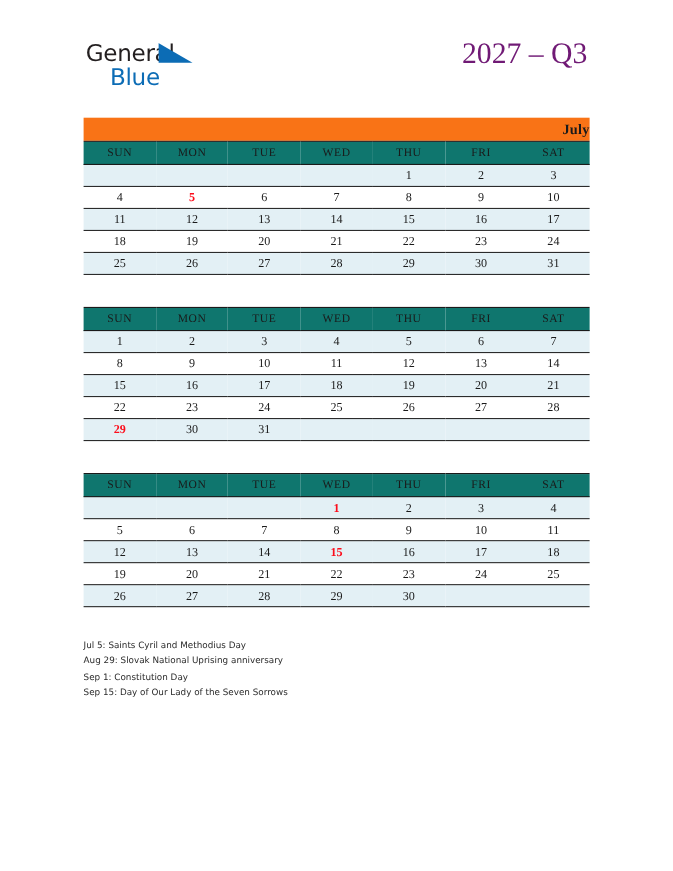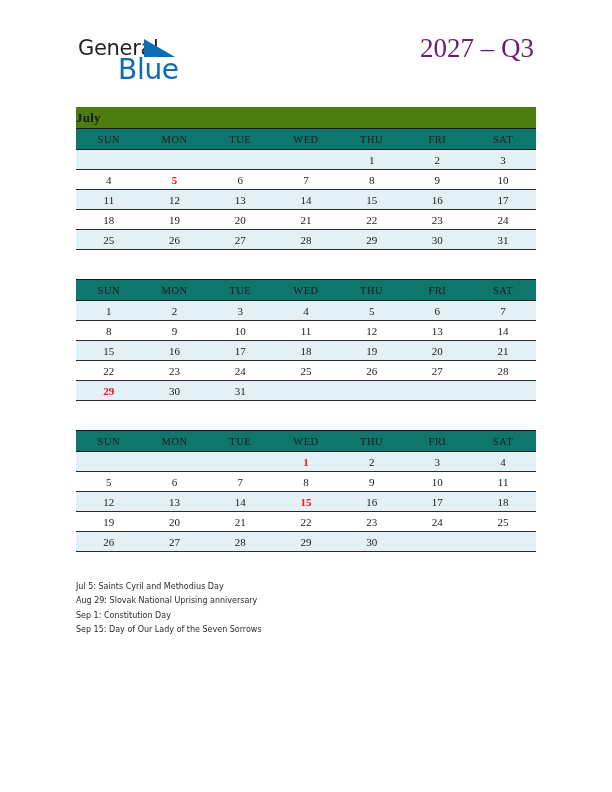--- a/index.html
+++ b/index.html
@@ -41,24 +41,24 @@
     line-height: 24px;
     white-space: nowrap;
   }
   .logo-tri-svg {
     position: absolute;
     left: 66px;
     top: 2px;
   }
   .logo-blue {
     position: absolute;
-    left: 40px;
+    left: 22px;
     top: 22px;
     font-family: "DejaVu Sans", sans-serif;
-    font-size: 28px;
+    font-size: 21px;
     color: #0c6cb5;
     letter-spacing: -0.3px;
     line-height: 24px;
     white-space: nowrap;
   }
   .title-block {
     position: absolute;
     right: 78px;
     top: 32px;
     text-align: right;
@@ -84,22 +84,22 @@
     position: absolute;
     left: 76px;
     top: 107px;
     width: 460px;
   }
   .month-block {
     width: 460px;
     margin-bottom: 29px;
   }
   .month-title {
-    background: #4d7c0f;
-    text-align: left;
+    background: #f97316;
+    text-align: right;
     font-family: "Liberation Serif", serif;
     font-weight: bold;
     font-size: 13px;
     color: #1a1a1a;
     height: 21px;
     line-height: 21px;
     letter-spacing: 0.2px;
   }
   table.cal {
     width: 460px;

